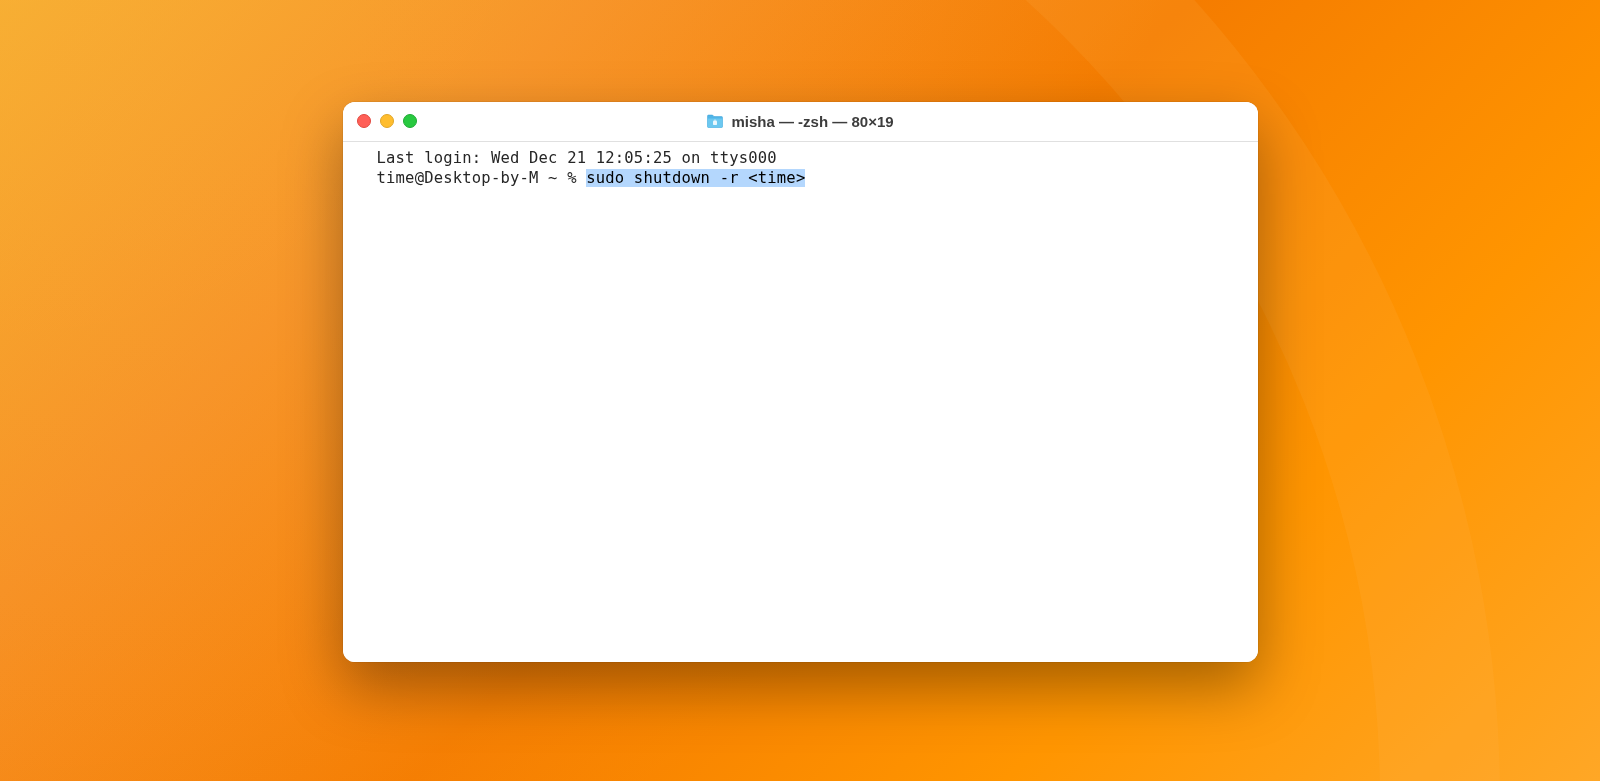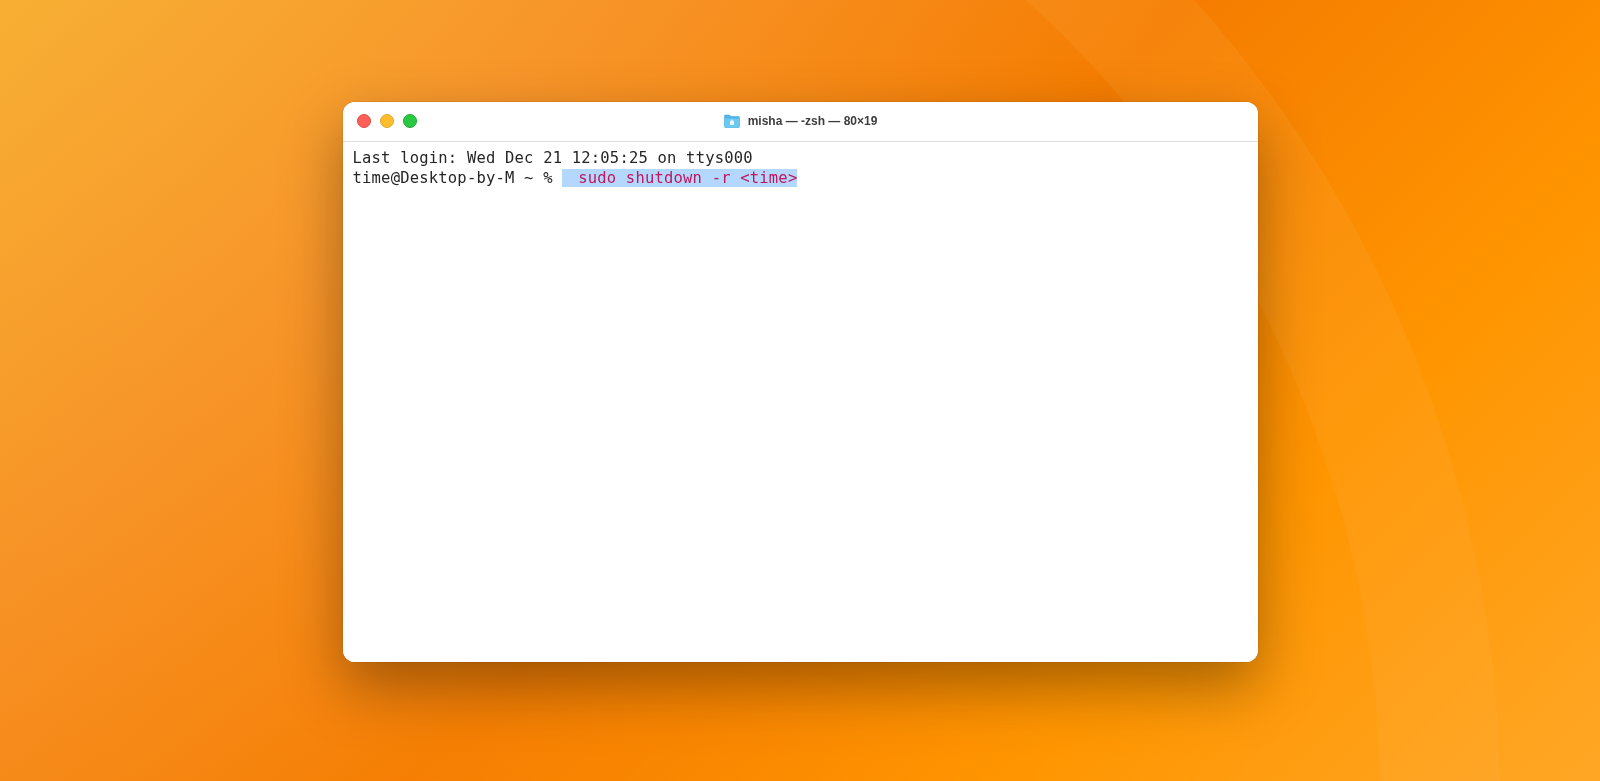--- a/index.html
+++ b/index.html
@@ -109,44 +109,44 @@
       height: 15px;
       position: relative;
     }
 
     .folder-icon svg {
       display: block;
     }
 
     .title-text {
       font-family: -apple-system, "Helvetica Neue", Arial, sans-serif;
-      font-size: 12px;
+      font-size: 15px;
       font-weight: 600;
       color: #3d3d3d;
     }
 
     .terminal-body {
       flex: 1;
       padding: 6px 10px;
       font-family: "SF Mono", Menlo, Monaco, Consolas, monospace;
       font-size: 15.5px;
       line-height: 1.3;
       color: #262626;
       background: #ffffff;
       letter-spacing: 0.2px;
     }
 
     .terminal-line {
       white-space: pre;
+      margin-left: 24px;
     }
 
     .highlighted {
       background: #b4d7fd;
-      color: #be185d;
-      padding-left: 16px;
+      color: #000000;
     }
   </style>
 </head>
 <body>
 
 <div class="wallpaper-curve"></div>
 <div class="wallpaper-curve2"></div>
 
 <div class="terminal-window">
   <div class="titlebar">

